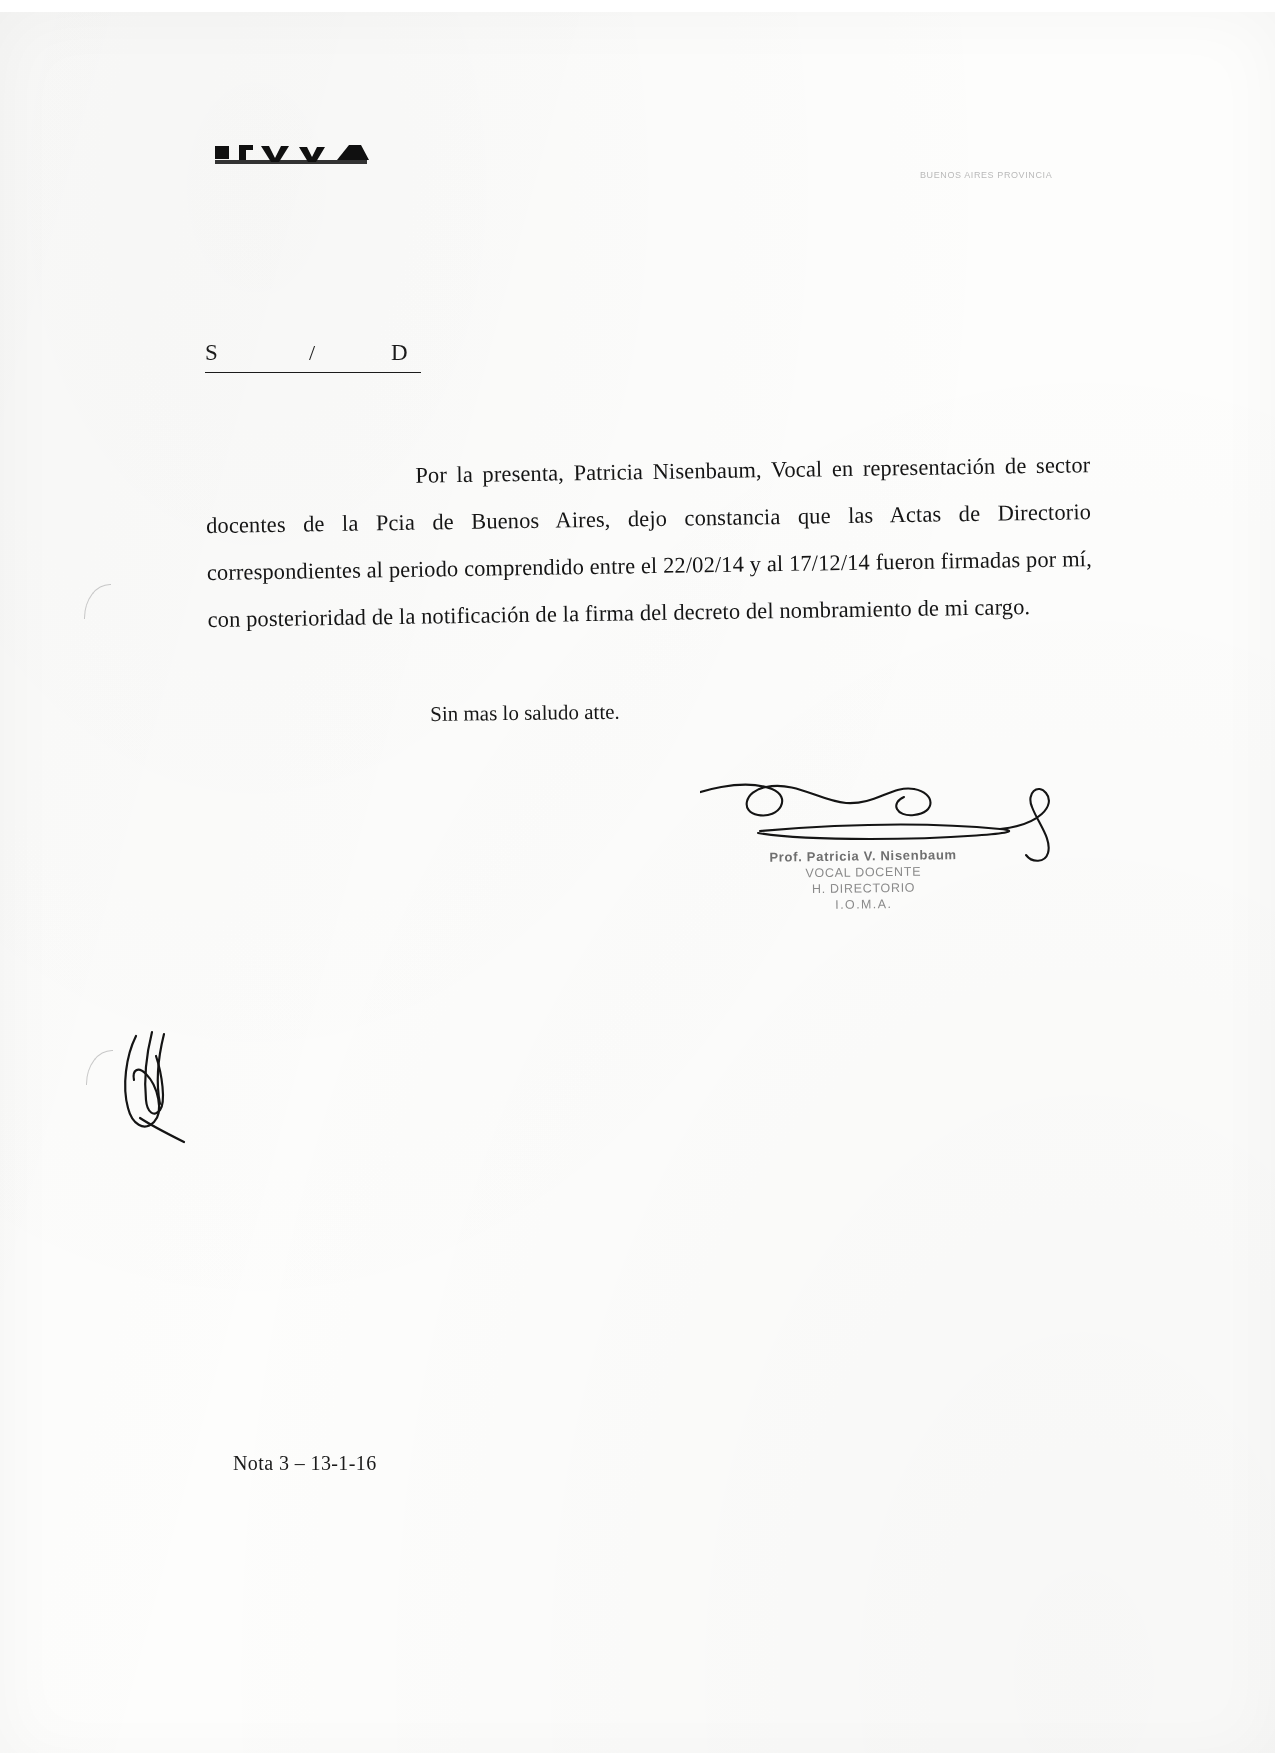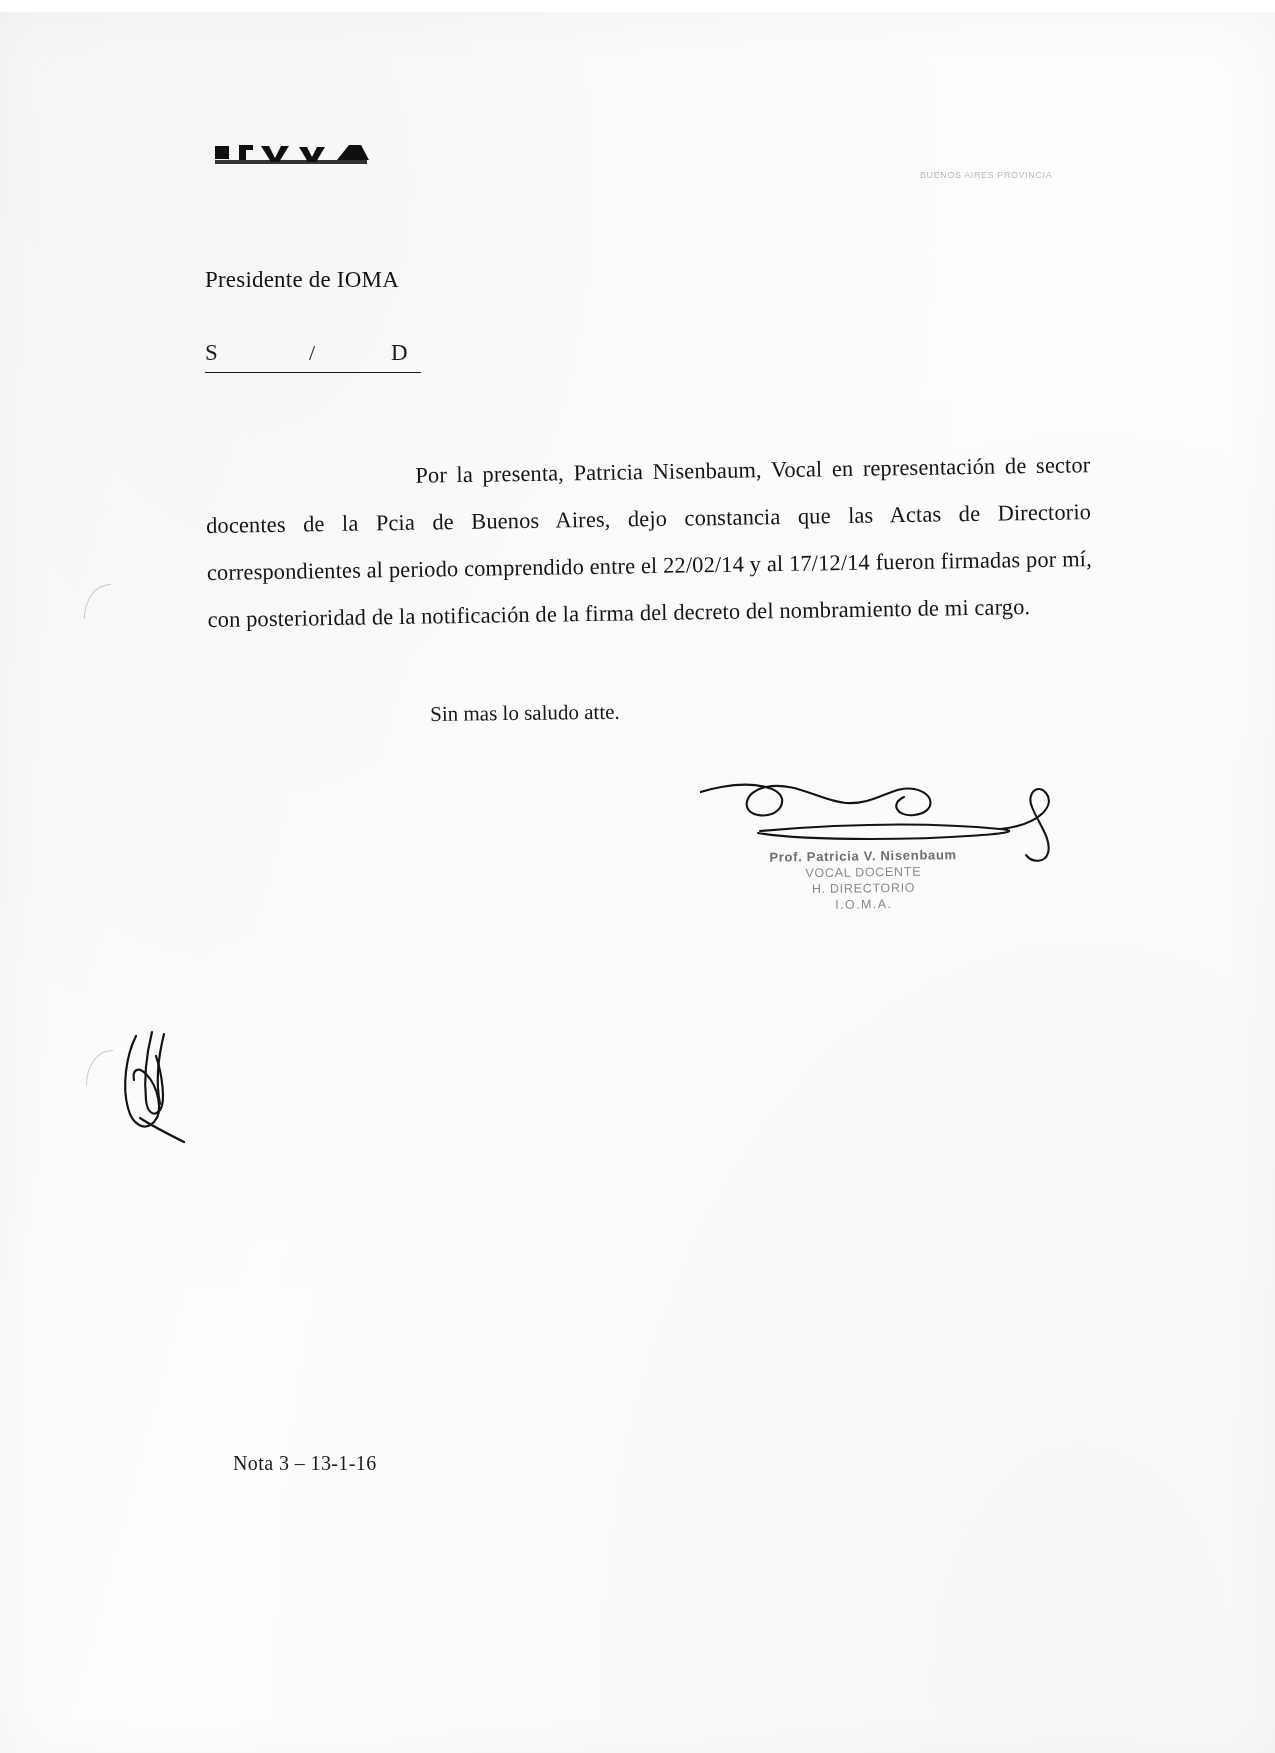--- a/index.html
+++ b/index.html
@@ -210,21 +210,20 @@
           <path d="M86 5 L94 5 L99 15 L104 5 L112 5 L103 20 L95 20 Z"></path>
           <path d="M124 18 L136 3 L148 3 L156 18 Z"></path>
           <rect x="2" y="18" width="152" height="4" opacity="0.85"></rect>
         </g>
       </svg>
     </div>
   </div>
   <div class="province-tag">BUENOS AIRES PROVINCIA</div>
 
   <div class="addressee">
-    <div class="line">Presidente de IOMA</div>
   </div>
 
   <div class="sd-line">
     <span class="s">S</span>
     <span class="slash">/</span>
     <span class="d">D</span>
   </div>
 
   <div class="body-block">
     <p>Por la presenta, Patricia Nisenbaum, Vocal en representación de sector docentes de la Pcia de Buenos Aires, dejo constancia que las Actas de Directorio correspondientes al periodo comprendido entre el 22/02/14 y al 17/12/14 fueron firmadas por mí, con posterioridad de la notificación de la firma del decreto del nombramiento de mi cargo.</p>

